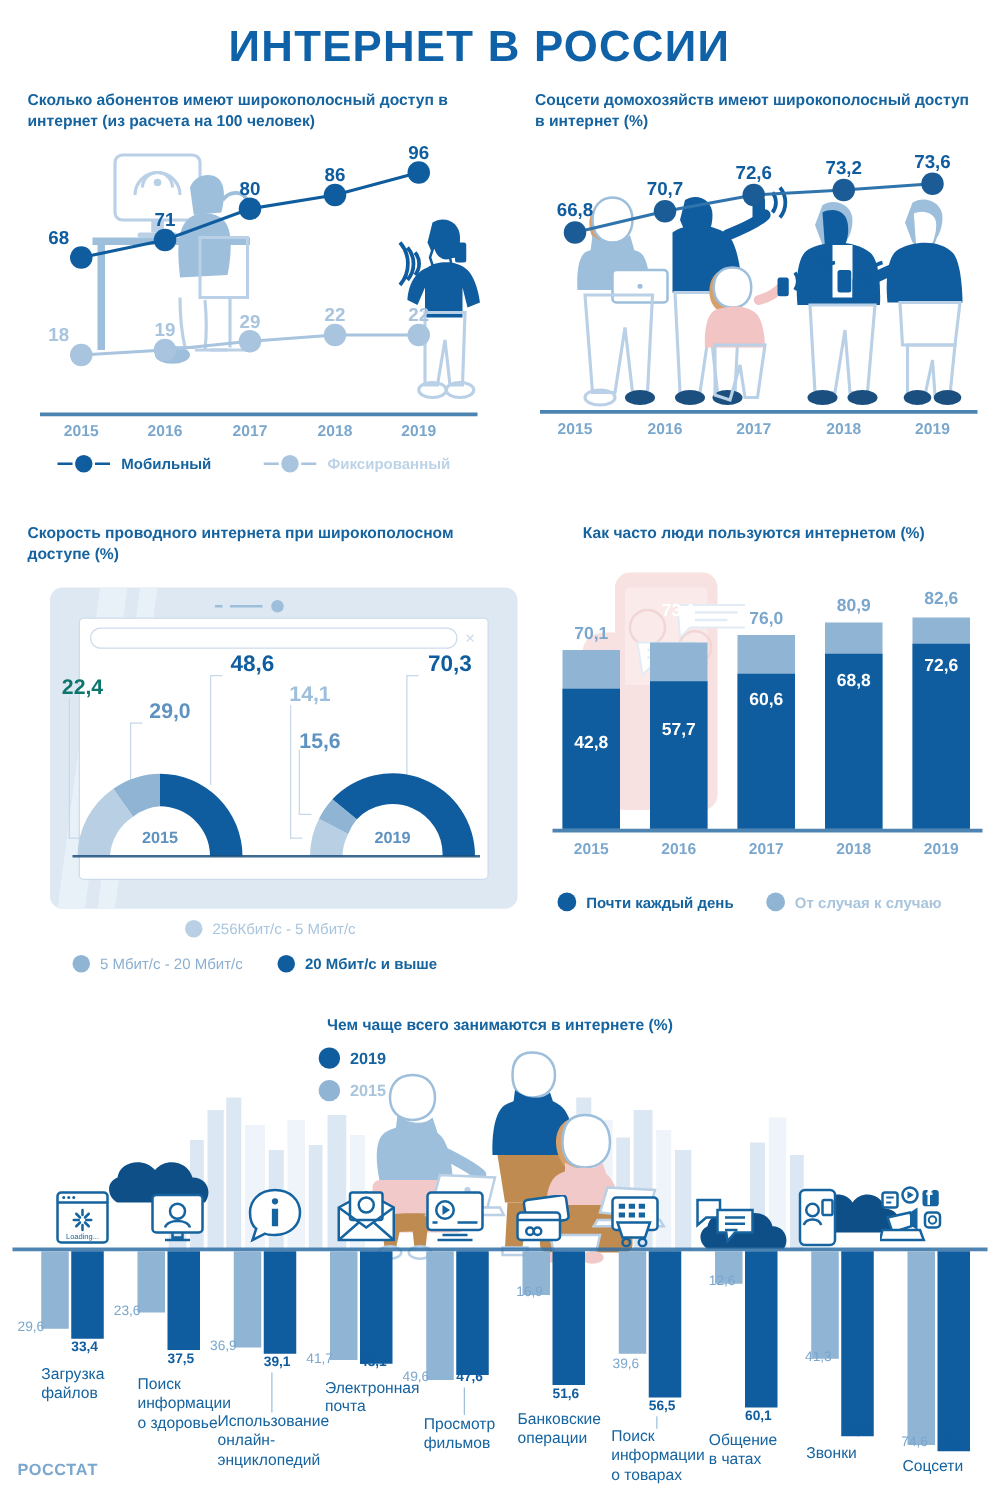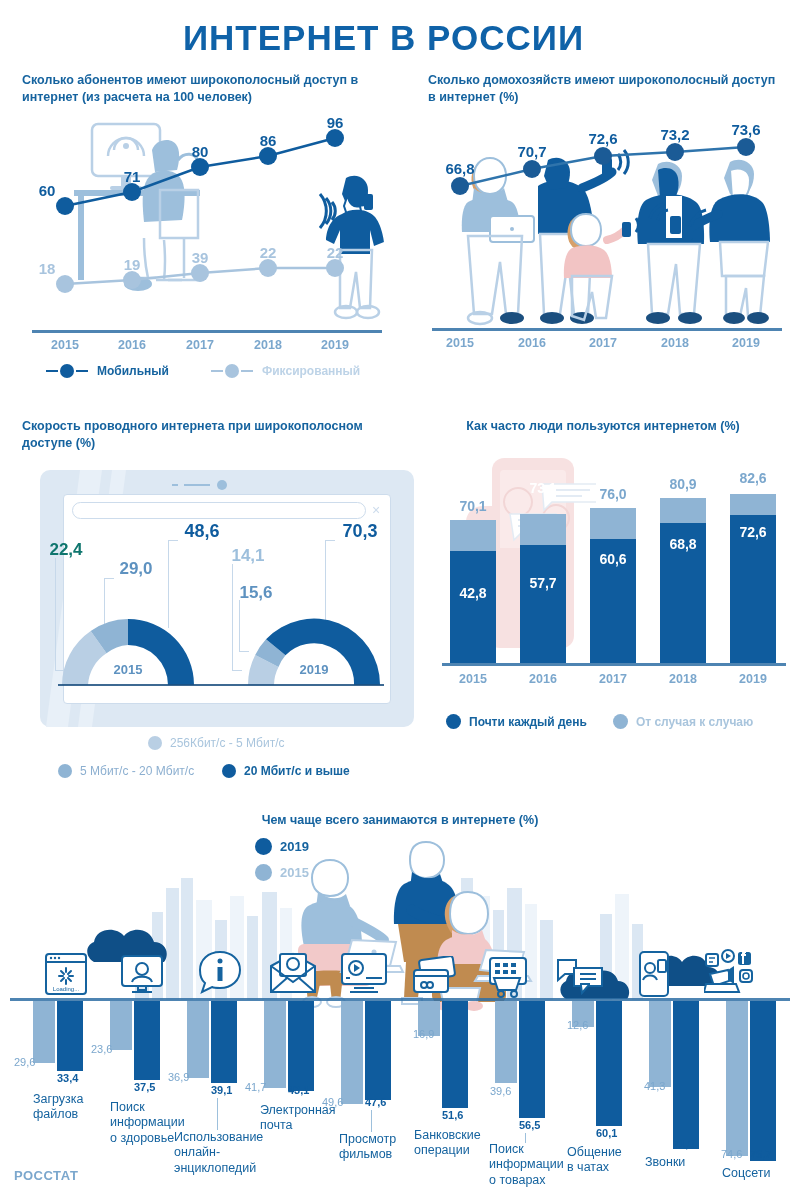--- a/index.html
+++ b/index.html
@@ -137,29 +137,29 @@
       <circle cx="178" cy="51" r="9" fill="#0f5c9e"></circle>
       <circle cx="246" cy="40" r="9" fill="#0f5c9e"></circle>
       <circle cx="313" cy="22" r="9" fill="#0f5c9e"></circle>
       <circle cx="43" cy="168" r="9" fill="#a8c4de"></circle>
       <circle cx="110" cy="164" r="9" fill="#a8c4de"></circle>
       <circle cx="178" cy="157" r="9" fill="#a8c4de"></circle>
       <circle cx="246" cy="152" r="9" fill="#a8c4de"></circle>
       <circle cx="313" cy="152" r="9" fill="#a8c4de"></circle>
     </svg>
 
-    <div class="vallab" style="left:25px; top:110px; color:#0f5c9e;">60</div>
+    <div class="vallab" style="left:25px; top:110px; color:#0f5c9e;">68</div>
     <div class="vallab" style="left:110px; top:96px; color:#0f5c9e;">71</div>
     <div class="vallab" style="left:178px; top:71px; color:#0f5c9e;">80</div>
     <div class="vallab" style="left:246px; top:60px; color:#0f5c9e;">86</div>
     <div class="vallab" style="left:313px; top:42px; color:#0f5c9e;">96</div>
 
     <div class="vallab" style="left:25px; top:188px; color:#a8c4de;">18</div>
     <div class="vallab" style="left:110px; top:184px; color:#a8c4de;">19</div>
-    <div class="vallab" style="left:178px; top:177px; color:#a8c4de;">39</div>
+    <div class="vallab" style="left:178px; top:177px; color:#a8c4de;">29</div>
     <div class="vallab" style="left:246px; top:172px; color:#a8c4de;">22</div>
     <div class="vallab" style="left:313px; top:172px; color:#a8c4de;">22</div>
 
     <div class="axis-line" style="left:10px; top:258px; width:350px;"></div>
 
     <div class="yearlab" style="left:43px; top:266px;">2015</div>
     <div class="yearlab" style="left:110px; top:266px;">2016</div>
     <div class="yearlab" style="left:178px; top:266px;">2017</div>
     <div class="yearlab" style="left:246px; top:266px;">2018</div>
     <div class="yearlab" style="left:313px; top:266px;">2019</div>
@@ -175,21 +175,21 @@
         <div class="legend-dash" style="background:#a8c4de;"></div>
         <div class="legend-dot" style="background:#a8c4de; margin:0 2px; width:14px; height:14px;"></div>
         <div class="legend-dash" style="background:#a8c4de; margin-right:9px;"></div>
         <span class="legend-txt" style="color:#bdd3e7;">Фиксированный</span>
       </div>
     </div>
   </div>
 
   <div class="panel" style="left:428px; top:72px; width:360px; height:290px;">
 
-    <div class="panel-title" style="width:350px;">Сколько домохозяйств имеют широкополосный доступ в интернет (%)</div>
+    <div class="panel-title" style="width:350px;">Соцсети домохозяйств имеют широкополосный доступ в интернет (%)</div>
 
     <svg class="art" style="left:24px; top:72px;" width="320" height="186" viewBox="0 0 320 186">
 
       <path d="M30 18c-8 2-12 12-10 22 2 10 10 14 10 14l12-4-2-30z" fill="#d7a06a"></path>
       <path d="M38 14c10 0 16 8 16 18s-6 18-16 18-16-8-16-18 6-18 16-18z" fill="#fff" stroke="#9dbfdc" stroke-width="2"></path>
       <path d="M22 44c8 8 22 8 30 0l4 14-36 2z" fill="#9dbfdc"></path>
       <path d="M16 58c10-6 34-6 44 0 8 5 8 30 8 30H10s-2-24 6-30z" fill="#9dbfdc"></path>
       <rect x="38" y="72" width="44" height="26" rx="3" fill="#fff" stroke="#9dbfdc" stroke-width="2"></rect>
       <circle cx="60" cy="85" r="2" fill="#9dbfdc"></circle>
       <path d="M16 92h54l-4 78H54l-6-52-8 52H22z" fill="none" stroke="#b9d0e6" stroke-width="2.5"></path>

